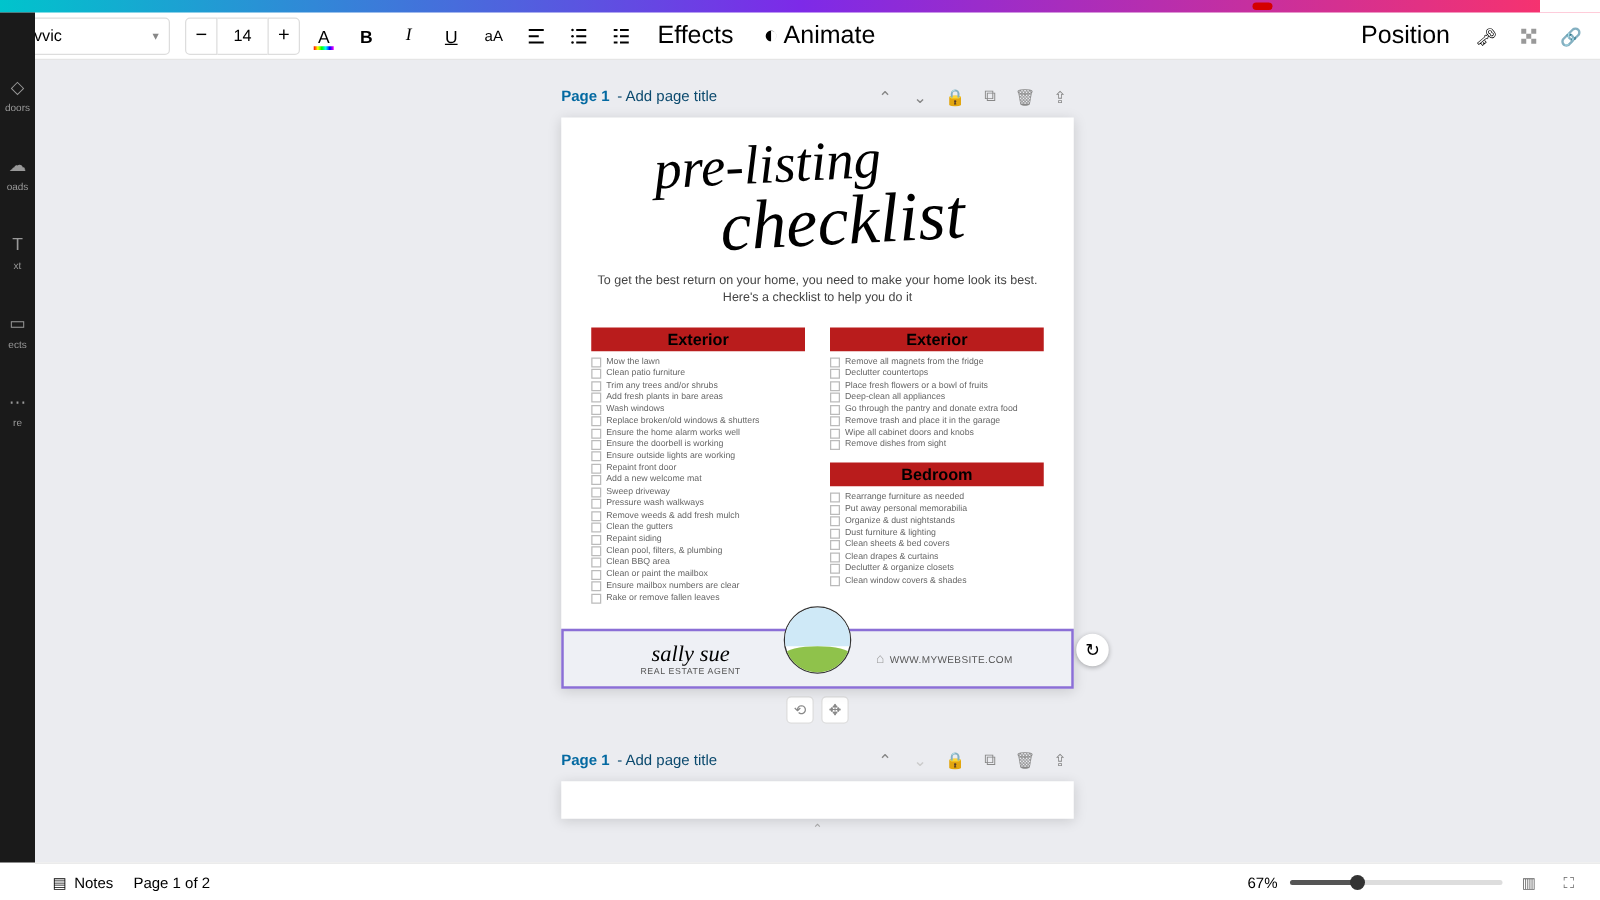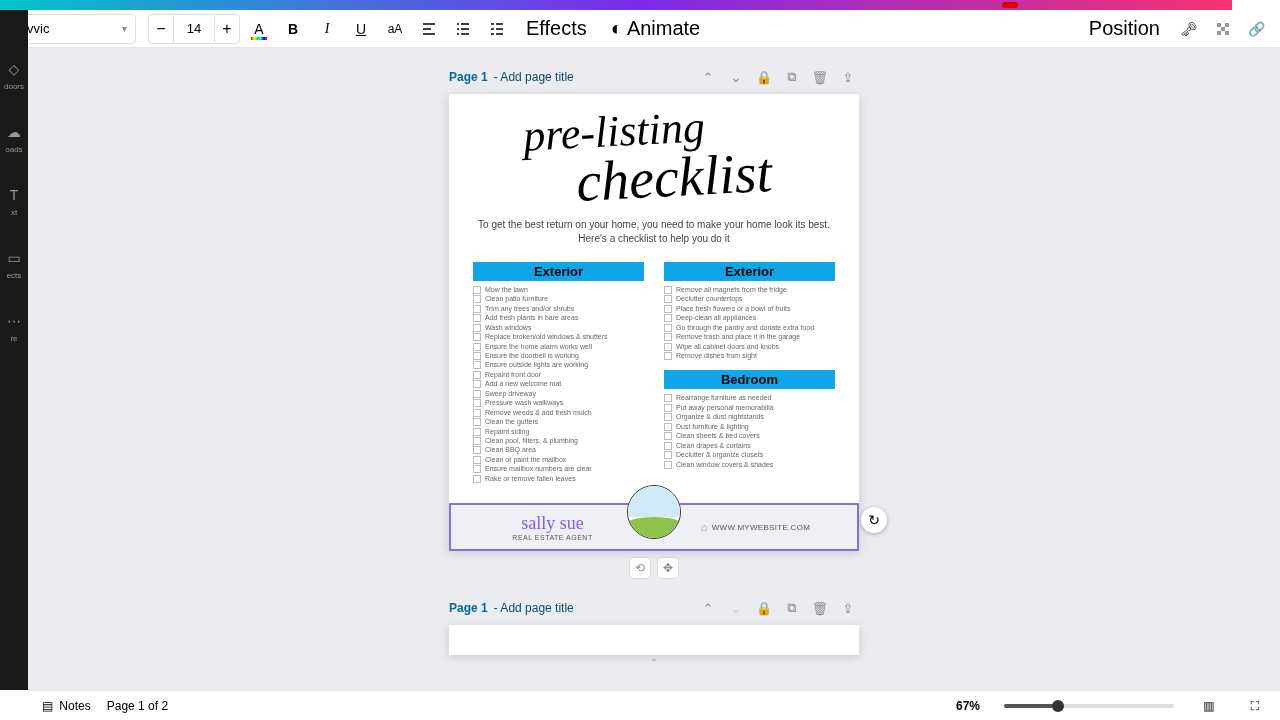--- a/index.html
+++ b/index.html
@@ -47,47 +47,47 @@
 .page { width: 410px; background: #fff; margin: 0 auto; box-shadow: 0 2px 10px rgba(0,0,0,0.15); padding: 18px 24px 12px; position: relative; }
 .page.page2 { height: 30px; margin-top: 0; padding: 0; }
 
 .script-title { text-align: center; }
 .script-title .line1 { font-family: "Brush Script MT", cursive; font-size: 44px; font-style: italic; line-height: 0.9; transform: translateX(-40px) rotate(-3deg); }
 .script-title .line2 { font-family: "Brush Script MT", cursive; font-size: 56px; font-style: italic; line-height: 0.9; transform: translateX(20px) rotate(-3deg); }
 .intro { text-align: center; font-size: 10px; color: #444; margin: 16px 0 10px; line-height: 1.4; }
 
 .cols { display: flex; gap: 20px; }
 .col { flex: 1; }
-.section-head { background: #0ea5e9; font-weight: 700; font-size: 13px; text-align: center; padding: 2px 0; margin: 6px 0 4px; }
+.section-head { background: #b91c1c; font-weight: 700; font-size: 13px; text-align: center; padding: 2px 0; margin: 6px 0 4px; }
 .checklist { list-style: none; }
 .checklist li { font-size: 7px; color: #666; line-height: 1.35; position: relative; padding-left: 12px; }
 .checklist li::before { content: ""; position: absolute; left: 0; top: 1px; width: 6px; height: 6px; border: 1px solid #bbb; }
 
 .footer-card { margin: 20px -24px -12px; border: 2px solid #8b6fd6; background: #eef0f5; height: 48px; position: relative; display: flex; align-items: center; }
 .footer-card .left { flex: 1; text-align: center; }
-.footer-card .left .name { font-family: "Brush Script MT", cursive; font-size: 18px; color: #8b5cf6; }
+.footer-card .left .name { font-family: "Brush Script MT", cursive; font-size: 18px; font-style: italic; color: #000000; }
 .footer-card .left .role { font-size: 7px; letter-spacing: 0.5px; color: #555; }
 .footer-card .right { flex: 1; text-align: center; font-size: 8px; letter-spacing: 0.3px; color: #555; display:flex; align-items:center; justify-content:center; gap:4px; }
 .footer-card .right .house-icon { color: #999; font-size: 11px; }
 .footer-card .logo { position: absolute; left: 50%; top: -20px; transform: translateX(-50%); width: 54px; height: 54px; border-radius: 50%; border: 1px solid #333; background: #fff; overflow: hidden; }
 .footer-card .logo .sky { width: 100%; height: 60%; background: #cfe9f7; }
 .footer-card .logo .land { width: 100%; height: 40%; background: #8fc24b; border-radius: 50% 50% 0 0 / 30% 30% 0 0;}
 
 .reload-badge { position: absolute; right: -28px; bottom: 18px; width: 26px; height: 26px; border-radius: 50%; background: #fff; box-shadow: 0 1px 4px rgba(0,0,0,0.3); display: flex; align-items: center; justify-content: center; font-size: 14px; cursor: pointer; }
 
 .page-controls { width: 410px; margin: 6px auto 0; display: flex; justify-content: center; gap: 6px; }
 .page-controls .icn { width: 22px; height: 22px; display: flex; align-items: center; justify-content: center; color: #888; cursor: pointer; background:#fff; border:1px solid #ddd; border-radius:4px; font-size:12px; }
 
 .bottom-arrow { width: 410px; margin: 0 auto; text-align: center; color: #aaa; font-size: 10px; padding: 2px 0; }
 
 
 .bottom-bar { position: absolute; left: 28px; right: 0; bottom: 0; height: 30px; background: #fff; border-top: 1px solid #e5e5e5; display: flex; align-items: center; padding: 0 14px; gap: 16px; font-size: 12px; }
 .bottom-bar .notes { display: flex; align-items: center; gap: 6px; cursor: pointer; }
 .bottom-bar .spacer { flex: 1; }
-.zoom-group { display: flex; align-items: center; gap: 24px; font-weight: bold; }
+.zoom-group { display: flex; align-items: center; gap: 10px; }
 .slider { width: 170px; height: 4px; background: #ddd; position: relative; border-radius: 2px; }
 .slider .fill { position: absolute; left: 0; top: 0; bottom: 0; width: 32%; background: #555; border-radius: 2px; }
 .slider .thumb { position: absolute; left: 32%; top: -4px; width: 12px; height: 12px; background: #333; border-radius: 50%; transform: translateX(-50%); cursor: pointer; }
 .zoom-icon { width: 22px; height: 22px; display: flex; align-items: center; justify-content: center; cursor: pointer; color: #666; }
 
 svg.lines-icon line { stroke: currentColor; stroke-width: 1.5; }
 </style>
 </head>
 <body>
 

